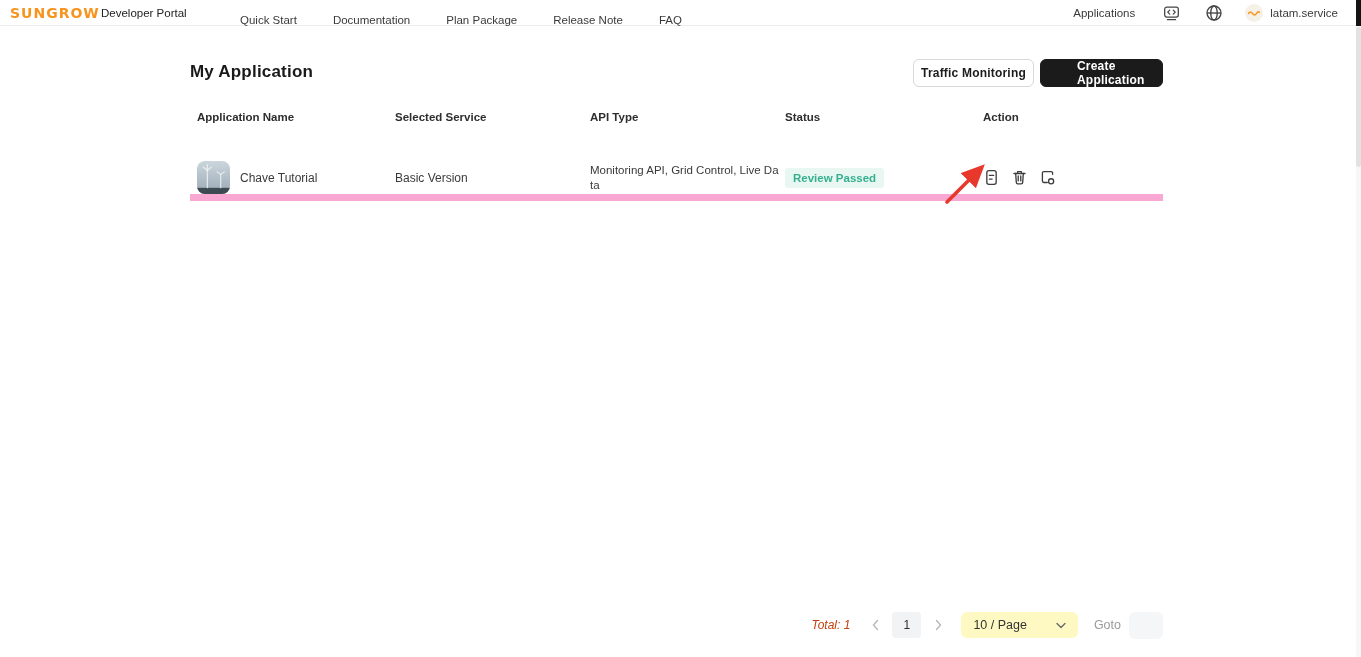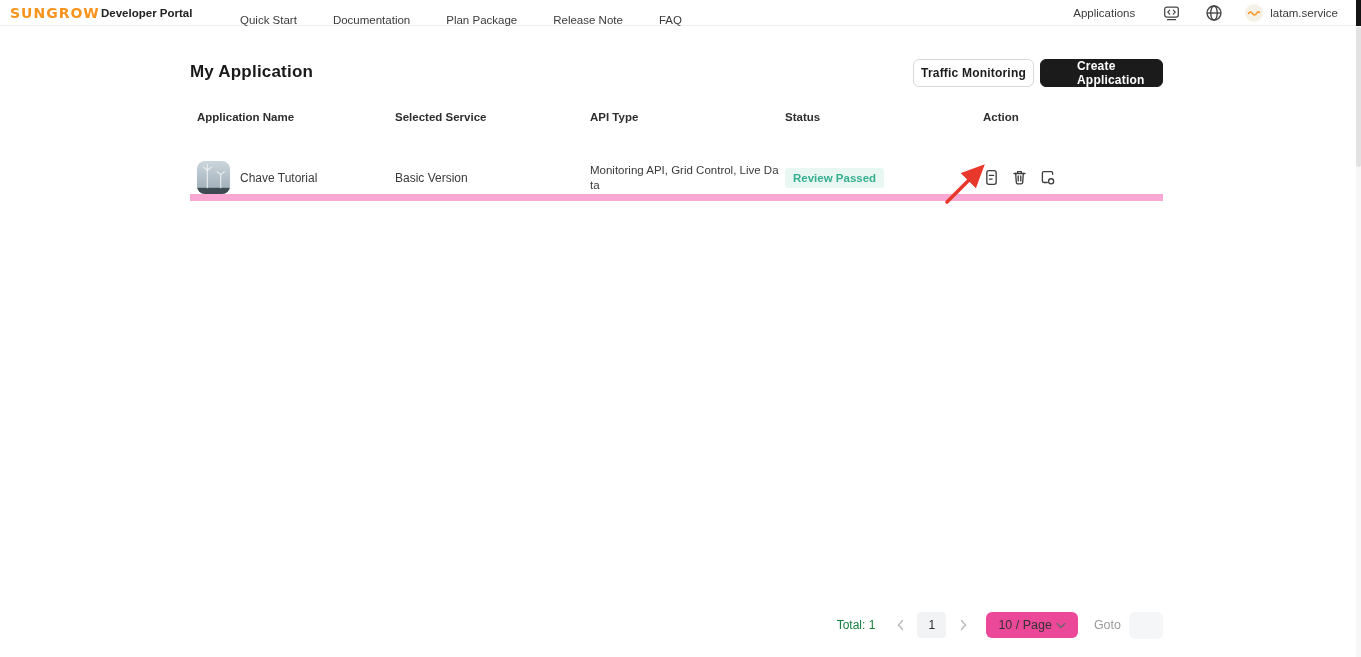--- a/index.html
+++ b/index.html
@@ -5,21 +5,21 @@
   * { margin:0; padding:0; box-sizing:border-box; }
   body { background:#fff; }
   .screen { position:relative; width:1361px; height:657px; background:#ffffff; overflow:hidden;
             font-family:"Liberation Sans", sans-serif; color:#333; }
 
   
   .topbar { position:absolute; top:0; left:0; width:100%; height:26px; background:#fff;
             border-bottom:1px solid #ededed; }
   .logo { position:absolute; left:10px; top:5px; font-size:14px; font-weight:800; color:#f7941e;
           letter-spacing:1px; font-family:"DejaVu Sans", sans-serif; }
-  .brand { position:absolute; left:101px; top:7px; font-size:11.5px; font-weight:700; color:#222; }
+  .brand { position:absolute; left:101px; top:7px; font-size:11.5px; font-weight:400; color:#222; }
   .nav-items { position:absolute; left:240px; top:0; height:26px; display:flex; align-items:flex-end; gap:36px; }
   .nav-item { font-size:11.5px; color:#3a3a3a; cursor:pointer; white-space:nowrap; }
   .nav-right { position:absolute; right:23px; top:0; height:26px; display:flex; align-items:center; }
   .nav-apps { font-size:11.5px; color:#3a3a3a; margin-right:27px; cursor:pointer; }
   .nav-ico { width:18px; height:18px; display:flex; align-items:center; justify-content:center; cursor:pointer; }
   .nav-ico + .nav-ico { margin-left:25px; }
   .avatar { width:18px; height:18px; border-radius:50%; background:#f6f1e7; margin-left:22px; margin-right:7px;
             display:flex; align-items:center; justify-content:center; overflow:hidden; }
   .username { font-size:11.5px; color:#3a3a3a; }
 
@@ -47,26 +47,26 @@
   .badge { position:absolute; left:595px; top:12px; background:#e9f7f2; color:#35b08f; font-size:11.5px;
            font-weight:700; padding:4px 8px; border-radius:3px; }
   .actions { position:absolute; left:793px; top:13px; display:flex; gap:11px; }
   .act-ico { width:17px; height:17px; cursor:pointer; display:flex; align-items:center; justify-content:center; }
 
   
   .annot-arrow { position:absolute; left:938px; top:158px; width:62px; height:50px; pointer-events:none; }
 
   
   .pagination { position:absolute; right:198px; top:611px; height:28px; display:flex; align-items:center; }
-  .pg-total { font-size:12px; color:#15803d; margin-right:16px; }
+  .pg-total { font-size:12px; color:#c2410c; margin-right:16px;font-style:italic; }
   .pg-arrow { width:18px; height:26px; display:flex; align-items:center; justify-content:center; cursor:default; }
   .pg-page { width:29px; height:26px; background:#f2f3f5; border-radius:4px; font-size:12px; color:#2e2e2e;
              display:flex; align-items:center; justify-content:center; margin:0 8px; cursor:pointer; }
-  .pg-size { height:26px; background:#ec4899; border-radius:6px; display:flex; align-items:center;
-             padding:0 12px; gap:4px; font-size:12.5px; color:#333; margin-left:14px; cursor:pointer; }
+  .pg-size { height:26px; background:#fef9c3; border-radius:6px; display:flex; align-items:center;
+             padding:0 12px; gap:29px; font-size:12.5px; color:#333; margin-left:14px; cursor:pointer; }
   .pg-goto-label { font-size:12.5px; color:#9a9a9a; margin-left:16px; }
   .pg-goto-input { width:34px; height:27px; background:#f5f6f8; border:none; border-radius:6px; margin-left:8px;
                    font-size:12px; color:#333; text-align:center; outline:none; font-family:"Liberation Sans",sans-serif; }
 </style>
 </head>
 <body>
 
 <div class="screen">
 
   <div class="topbar">

